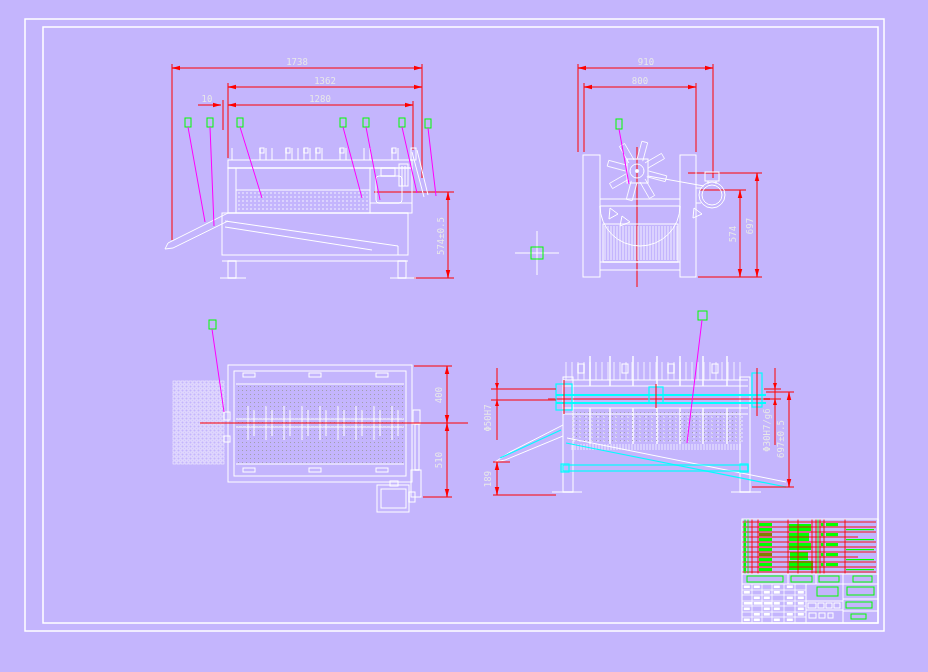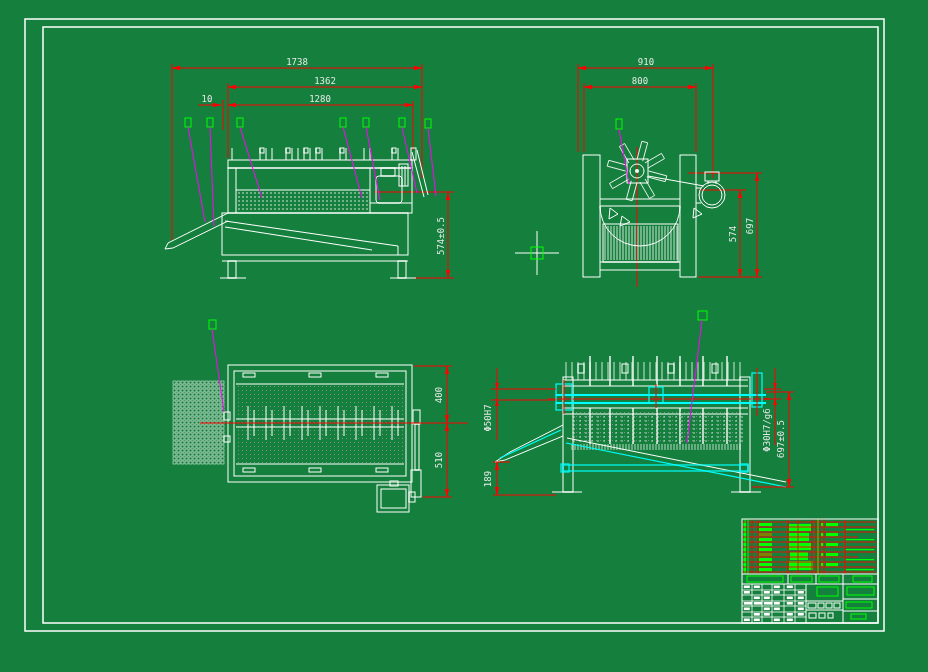--- a/index.html
+++ b/index.html
@@ -1,16 +1,16 @@
 <!DOCTYPE html>
 <html><head>
 <meta charset="utf-8">
 <style>
   html,body{margin:0;padding:0;background:#000;}
-  #stage{position:relative;width:928px;height:672px;background:#15803d;overflow:hidden;}
+  #stage{position:relative;width:928px;height:672px;background:#c4b5fd;overflow:hidden;}
   svg{display:block;}
   .w{stroke:#ffffff;fill:none;stroke-width:1;}
   .w2{stroke:#ffffff;fill:none;stroke-width:1.5;}
   .r{stroke:#ff0000;fill:none;stroke-width:1;}
   .g{stroke:#00ff00;fill:none;stroke-width:1;}
   .m{stroke:#ff00ff;fill:none;stroke-width:1;}
   .c{stroke:#00ffff;fill:none;stroke-width:1.2;}
   .c2{stroke:#00ffff;fill:none;stroke-width:2;}
   .dt{fill:#e8e8e8;font:9px "DejaVu Sans Mono", monospace;text-anchor:middle;}
   .ra{fill:#ff0000;stroke:none;}

